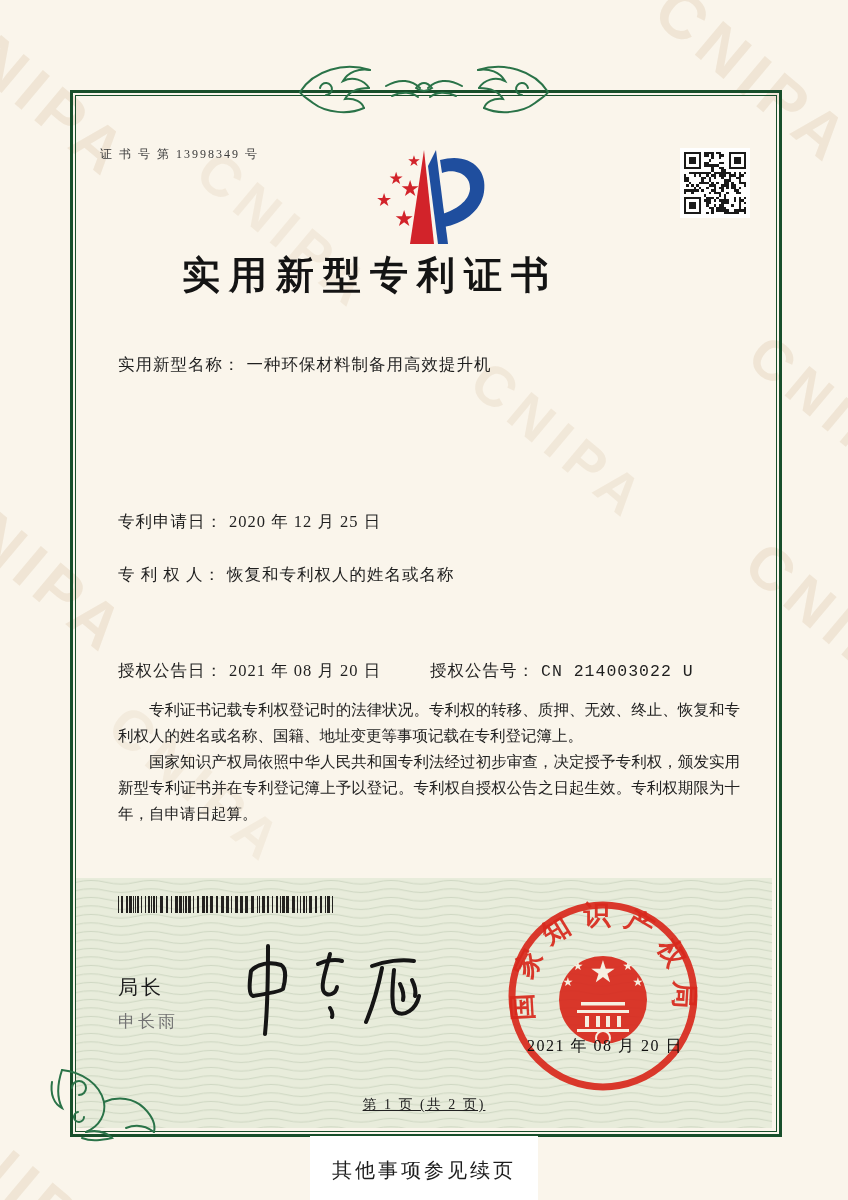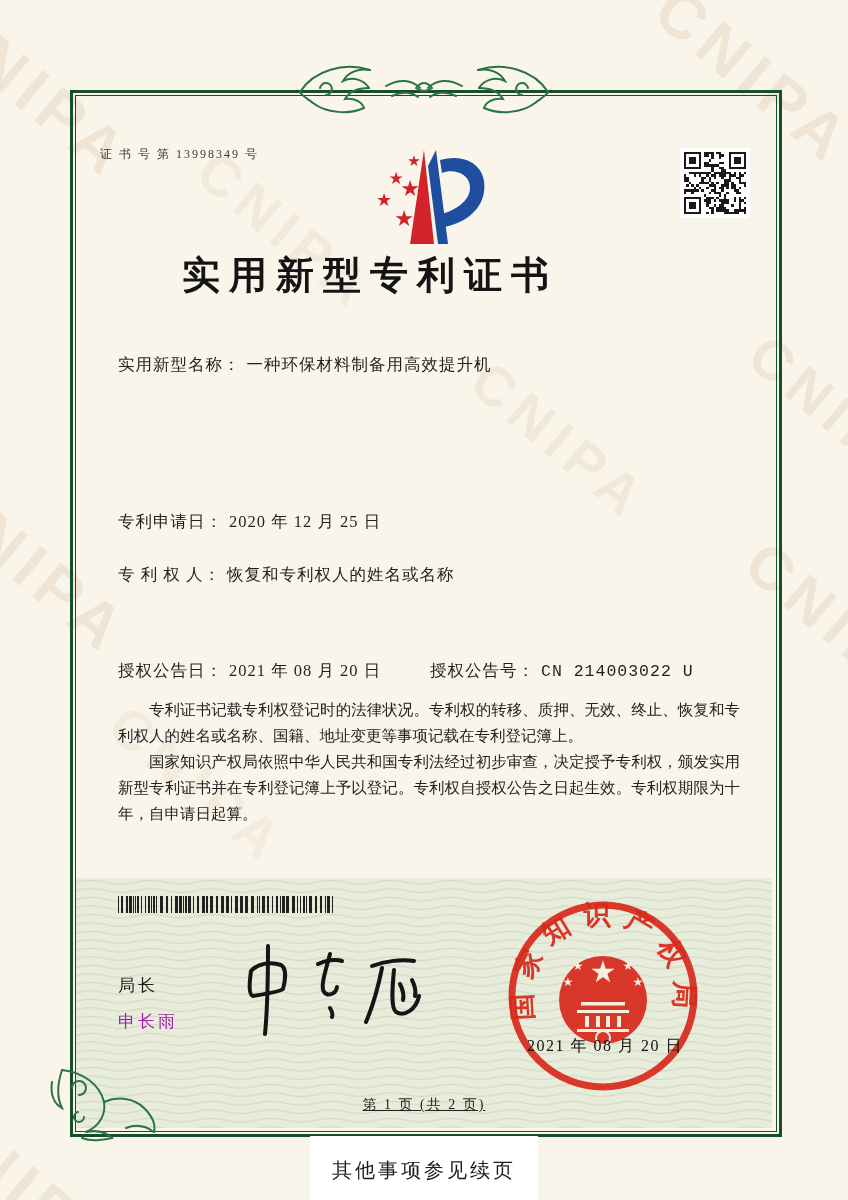--- a/index.html
+++ b/index.html
@@ -32,22 +32,22 @@
   .f-value{margin-left:6px;}
   #row-0{top:354px;}#row-1{top:407px;}#row-2{top:459px;}#row-3{top:511px;}
   #row-4{top:564px;}#row-5{top:617px;}#row-6{top:660px;}
   .grant-pair{position:absolute;left:312px;top:0;white-space:nowrap;font-family:Liberation Mono, monospace;}
 
   #paragraphs{left:118px;top:697px;width:622px;font-size:15.5px;line-height:26px;
               color:#222;text-align:justify;}
   #paragraphs p{margin:0;text-indent:2em;}
 
   #barcode{left:118px;top:896px;}
-  #signer-title{left:118px;top:974px;font-size:17px;color:#1c1c1c;letter-spacing:3px;}
-  #signer-name{left:118px;top:1010px;font-size:17px;color:#a21caf;letter-spacing:3px;}
+  #signer-title{left:118px;top:974px;font-size:20px;color:#1c1c1c;letter-spacing:3px;}
+  #signer-name{left:118px;top:1010px;font-size:17px;color:#737373;letter-spacing:3px;}
   #signature{left:222px;top:934px;}
 
   #seal{left:505px;top:898px;z-index:2;}
   #seal-date{left:527px;top:1036px;font-size:16px;color:#111;letter-spacing:1.5px;z-index:3;}
 
   #page-no{left:0;top:1096px;width:848px;text-align:center;font-size:14px;color:#222;letter-spacing:2px;text-decoration:underline;}
   #cont-note{left:50%;top:1136px;transform:translateX(-50%);background:#ffffff;
              padding:21px 22px;font-size:20px;color:#1c1c1c;letter-spacing:3px;white-space:nowrap;}
 
   .orn{position:absolute;z-index:3;}

